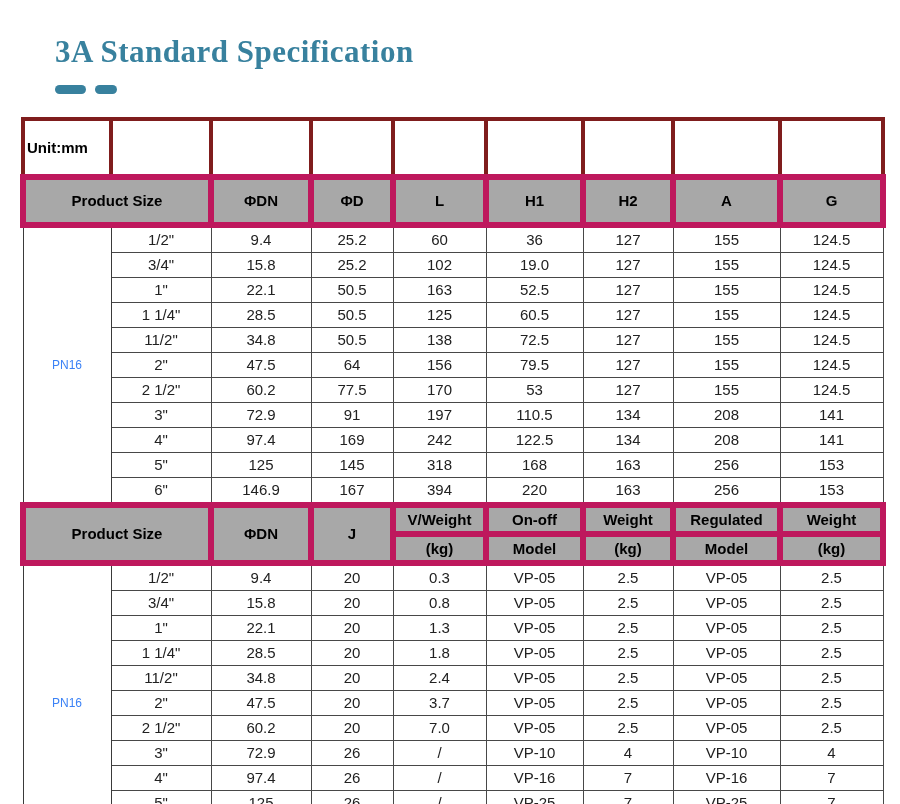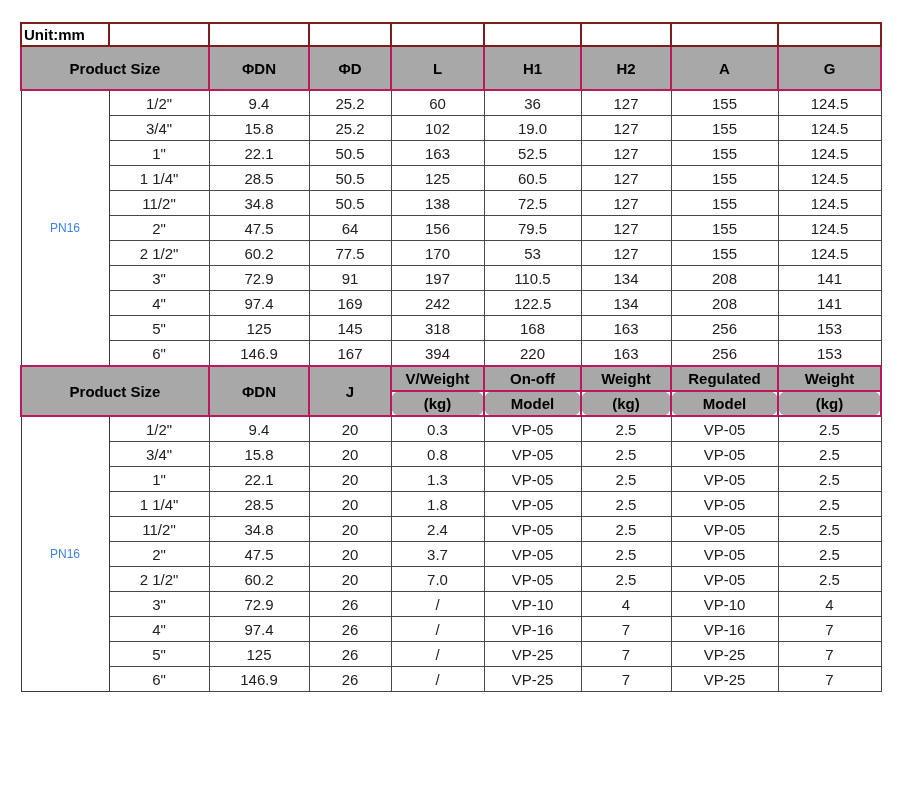--- a/index.html
+++ b/index.html
@@ -47,36 +47,36 @@
 
   table.spec-table {
     border-collapse: collapse;
     table-layout: fixed;
     margin: 22px 0 0 20px;
     width: 860px;
     font-size: 15px;
   }
   
   tr.unit-row td {
-    border: 2px solid #7f1d1d;
+    border: 4px solid #7f1d1d;
     height: 21px;
     background: #ffffff;
-    padding: 0 2px;
+    padding: 16px 2px;
   }
   td.unit-cell {
     font-weight: bold;
     font-size: 15px;
     text-align: left;
     color: #000000;
     white-space: nowrap;
   }
   
   th.hdr {
     background: #a8a8a8;
-    border: 2px solid #be185d;
+    border: 6px solid #be185d;
     font-weight: bold;
     font-size: 15px;
     color: #000000;
     padding: 0;
   }
   tr.main-header-row th { height: 42px; }
   tr.sub-header-row th { height: 23px; border-radius: 9px; }
   
   tbody.data-body td {
     border: 1px solid #484848;
@@ -92,20 +92,27 @@
     font-size: 12px;
     color: #3b82f6;
     border: 1px solid #3a3a3a;
   }
 </style>
 </head>
 <body>
 
 <div class="page">
 
+  <div class="header-block">
+    <h1 class="page-title" style="color: rgb(56, 129, 158);">3A Standard Specification</h1>
+    <div class="title-dashes">
+      <span class="dash dash-long" style="background: rgb(56, 129, 158);"></span>
+      <span class="dash dash-short" style="background: rgb(56, 129, 158);"></span>
+    </div>
+  </div>
 
   <table class="spec-table">
     <colgroup>
       <col style="width:88px">
         <col style="width:100px">
         <col style="width:100px">
       <col style="width:82px">
         <col style="width:93px">
         <col style="width:97px">
       <col style="width:90px">

